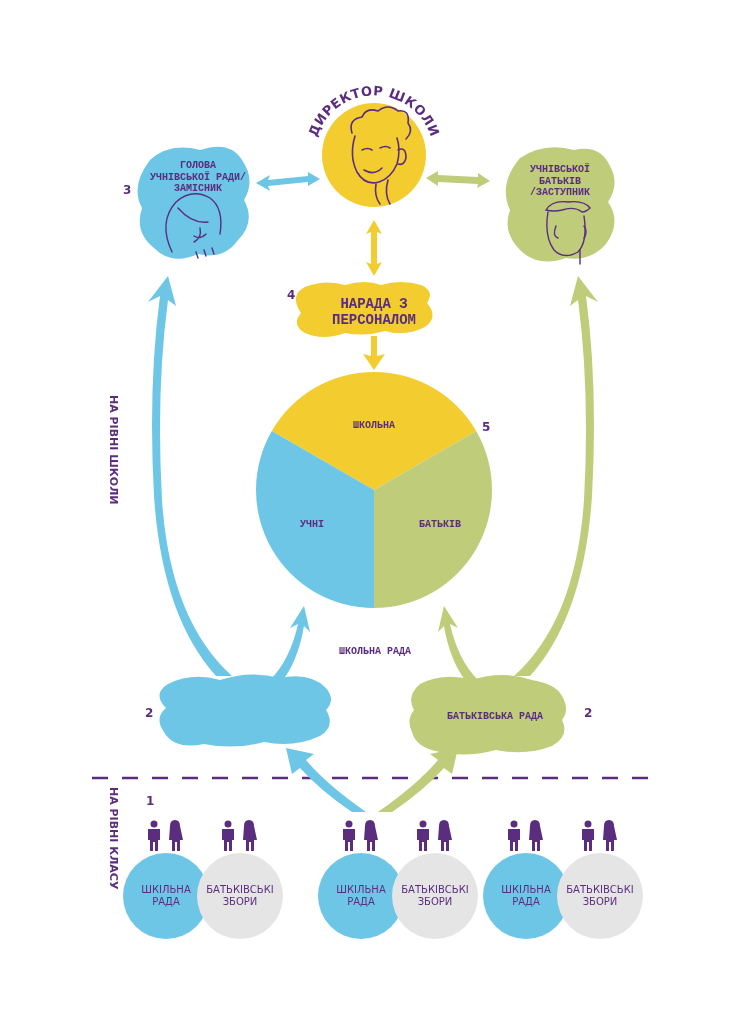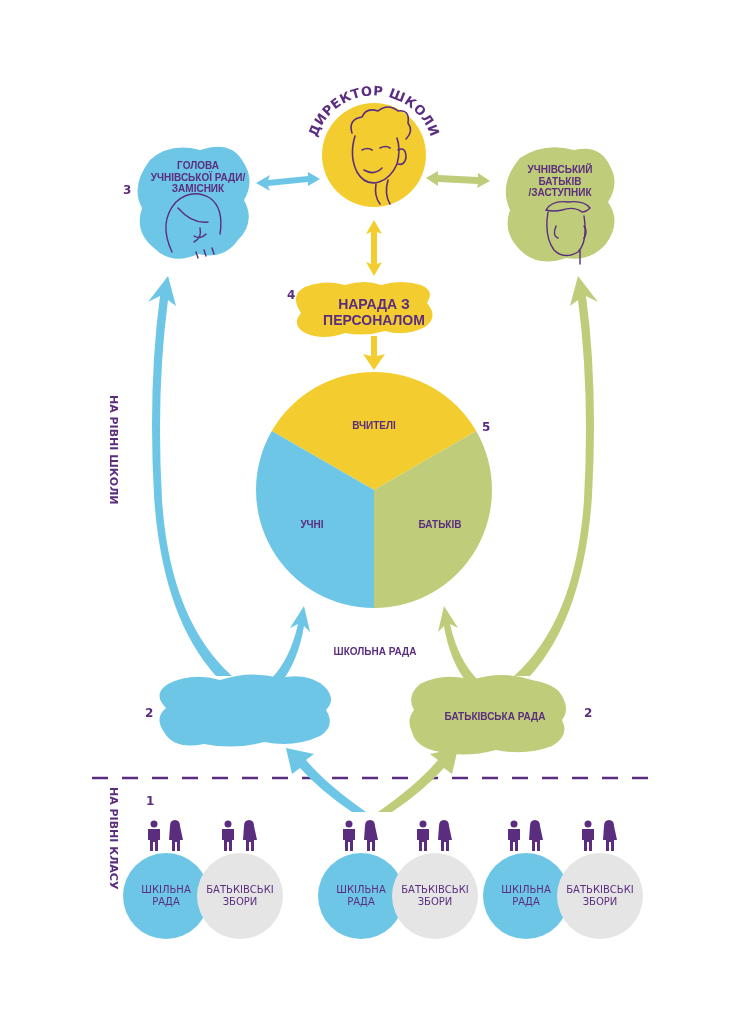--- a/index.html
+++ b/index.html
@@ -1,18 +1,18 @@
 <!DOCTYPE html>
 <html><head>
 <meta charset="utf-8">
 <style>
   html, body { margin: 0; padding: 0; background: #ffffff; }
   body { width: 748px; height: 1024px; position: relative; overflow: hidden; font-family: "DejaVu Sans", sans-serif; }
   #stage { position: absolute; left: 0; top: 0; width: 748px; height: 1024px; }
-  .lbl { position: absolute; color: #5b2d7f; font-weight: bold; text-align: center; font-family: Liberation Sans, sans-serif; line-height: 1.15; }
+  .lbl { position: absolute; color: #5b2d7f; font-weight: bold; text-align: center; font-family: Liberation Mono, monospace; line-height: 1.15; }
   .small { font-size: 10px; }
   .mid { font-size: 14px; }
   .num { position: absolute; color: #5b2d7f; font-weight: bold; font-size: 12px; font-family: "DejaVu Sans", sans-serif; }
   .vert { position: absolute; color: #5b2d7f; font-weight: bold; font-size: 11px; transform: rotate(90deg); transform-origin: left top; white-space: nowrap; font-family: "DejaVu Sans", sans-serif; }
   .circle { position: absolute; width: 86px; height: 86px; border-radius: 50%; display: flex; align-items: center; justify-content: center; }
   .circle span { color: #5b2d7f; font-weight: normal; font-size: 10px; text-align: center; line-height: 1.25; }
   .blue { background: #6ec6e6; }
   .green { background: #e5e5e5; }
   .people { position: absolute; width: 44px; height: 32px; }
 </style>
@@ -99,32 +99,32 @@
   </svg>
 
   <div class="num" style="left:123px;top:183px">3</div>
   <div class="lbl small" style="left:138px;top:160px;width:120px">
     <div>ГОЛОВА</div>
     <div>УЧНІВСЬКОЇ РАДИ/</div>
     <div>ЗАМІСНИК</div>
   </div>
 
   <div class="lbl small" style="left:500px;top:164px;width:120px">
-    <div>УЧНІВСЬКИЙ</div>
+    <div>УЧНІВСЬКОЇ</div>
     <div>БАТЬКІВ</div>
     <div>/ЗАСТУПНИК</div>
   </div>
 
   <div class="num" style="left:287px;top:288px">4</div>
   <div class="lbl mid" style="left:314px;top:296px;width:120px">
     <div>НАРАДА З</div>
     <div>ПЕРСОНАЛОМ</div>
   </div>
 
-  <div class="lbl small" style="left:324px;top:420px;width:100px">ВЧИТЕЛІ</div>
+  <div class="lbl small" style="left:324px;top:420px;width:100px">ШКОЛЬНА</div>
   <div class="lbl small" style="left:390px;top:519px;width:100px">БАТЬКІВ</div>
   <div class="lbl small" style="left:262px;top:519px;width:100px">УЧНІ</div>
   <div class="num" style="left:482px;top:420px">5</div>
   <div class="lbl small" style="left:300px;top:646px;width:150px">ШКОЛЬНА РАДА</div>
 
   <div class="num" style="left:145px;top:706px">2</div>
 
   <div class="lbl small" style="left:420px;top:711px;width:150px">БАТЬКІВСЬКА РАДА</div>
   <div class="num" style="left:584px;top:706px">2</div>
 

